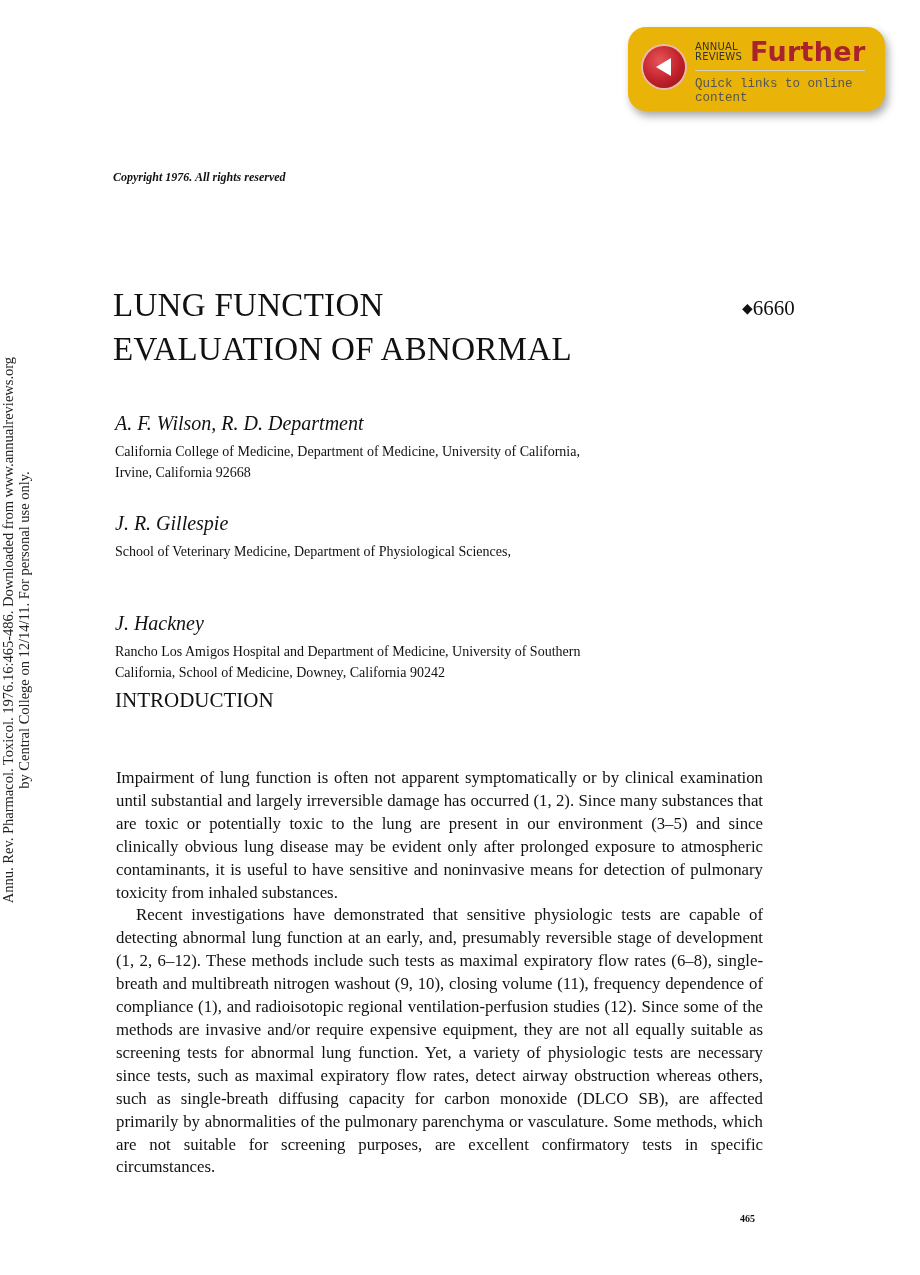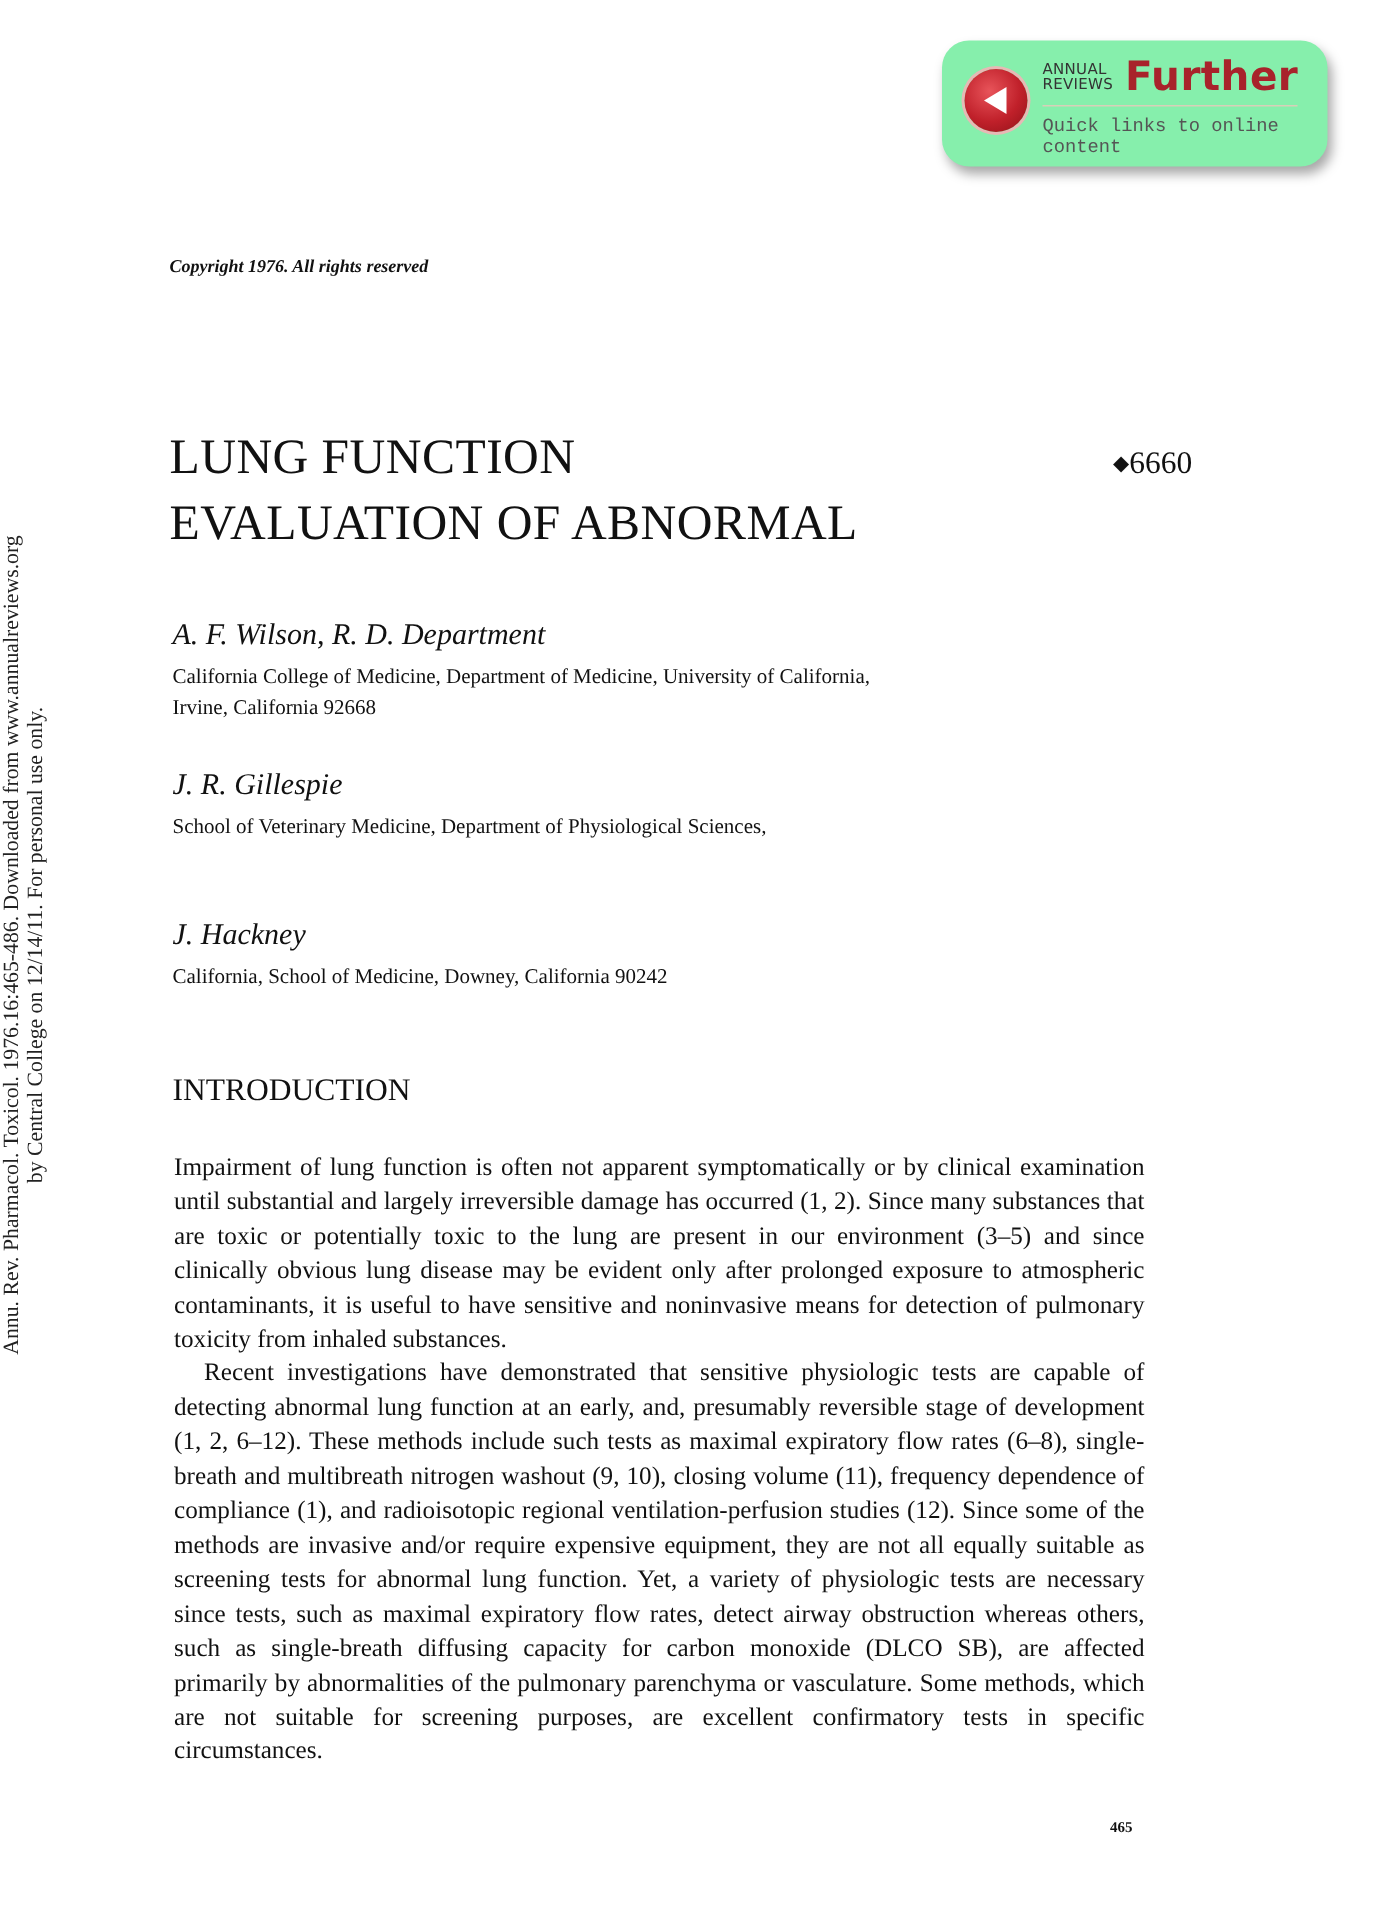--- a/index.html
+++ b/index.html
@@ -2,21 +2,21 @@
 <html><head>
 <meta charset="utf-8">
 <style>
   html, body { margin: 0; padding: 0; }
   body {
     width: 920px; height: 1275px; background: #ffffff; position: relative; overflow: hidden;
     font-family: "Liberation Serif", "DejaVu Serif", serif; color: #111;
   }
   .further {
     position: absolute; left: 628px; top: 27px; width: 257px; height: 84px;
-    background: #86efac; border-radius: 18px;
+    background: #eab308; border-radius: 18px;
     box-shadow: 3px 5px 8px rgba(0,0,0,0.35);
   }
   .further .circle {
     position: absolute; left: 15px; top: 19px; width: 42px; height: 42px; border-radius: 50%;
     background: radial-gradient(circle at 40% 35%, #e8545a 0%, #c0202a 55%, #8f1118 100%);
     box-shadow: 0 0 0 2px #e7b9b5;
   }
   .further .circle svg { position: absolute; left: 9px; top: 9px; }
   .further .annual {
     position: absolute; left: 67px; top: 15px; font-family: "DejaVu Sans", sans-serif;
@@ -39,21 +39,21 @@
     transform: rotate(-90deg); font-size: 14.5px; line-height: 16px; text-align: center; color: #222;
   }
   .title {
     position: absolute; left: 113px; top: 283px; font-size: 33px; line-height: 44px; letter-spacing: 0.3px;
   }
   .codeno { position: absolute; left: 742px; top: 296px; font-size: 21px; }
   .codeno .dia { font-size: 14px; vertical-align: 2px; }
   .author-block { position: absolute; left: 115px; }
   .author { font-style: italic; font-size: 20px; margin-bottom: 6px; }
   .affil { font-size: 14px; line-height: 21px; }
-  .section { position: absolute; left: 115px; top: 714px; font-size: 21px; }
+  .section { position: absolute; left: 115px; top: 688px; font-size: 21px; }
   .body-text {
     position: absolute; left: 116px; top: 767px; width: 647px; font-size: 16.8px; line-height: 22.9px;
     text-align: justify;
   }
   .body-text p { margin: 0; }
   .body-text p.indent { text-indent: 20px; }
   .pageno { position: absolute; left: 740px; top: 1213px; font-weight: bold; font-size: 10px; }
 </style>
 </head>
 <body>
@@ -95,20 +95,21 @@
   <div class="affil">Irvine, California 92668</div>
 </div>
 
 <div class="author-block" style="top:512px;">
   <div class="author">J. R. Gillespie</div>
   <div class="affil">School of Veterinary Medicine, Department of Physiological Sciences,</div>
 </div>
 
 <div class="author-block" style="top:612px;">
   <div class="author">J. Hackney</div>
+  <div class="affil">Rancho Los Amigos Hospital and Department of Medicine, University of Southern</div>
   <div class="affil">California, School of Medicine, Downey, California 90242</div>
 </div>
 
 <div class="section">INTRODUCTION</div>
 
 <div class="body-text">
   <p>Impairment of lung function is often not apparent symptomatically or by clinical examination until substantial and largely irreversible damage has occurred (1, 2). Since many substances that are toxic or potentially toxic to the lung are present in our environment (3–5) and since clinically obvious lung disease may be evident only after prolonged exposure to atmospheric contaminants, it is useful to have sensitive and noninvasive means for detection of pulmonary toxicity from inhaled substances.</p>
   <p class="indent">Recent investigations have demonstrated that sensitive physiologic tests are capable of detecting abnormal lung function at an early, and, presumably reversible stage of development (1, 2, 6–12). These methods include such tests as maximal expiratory flow rates (6–8), single-breath and multibreath nitrogen washout (9, 10), closing volume (11), frequency dependence of compliance (1), and radioisotopic regional ventilation-perfusion studies (12). Since some of the methods are invasive and/or require expensive equipment, they are not all equally suitable as screening tests for abnormal lung function. Yet, a variety of physiologic tests are necessary since tests, such as maximal expiratory flow rates, detect airway obstruction whereas others, such as single-breath diffusing capacity for carbon monoxide (DLCO SB), are affected primarily by abnormalities of the pulmonary parenchyma or vasculature. Some methods, which are not suitable for screening purposes, are excellent confirmatory tests in specific circumstances.</p>
 </div>
 

